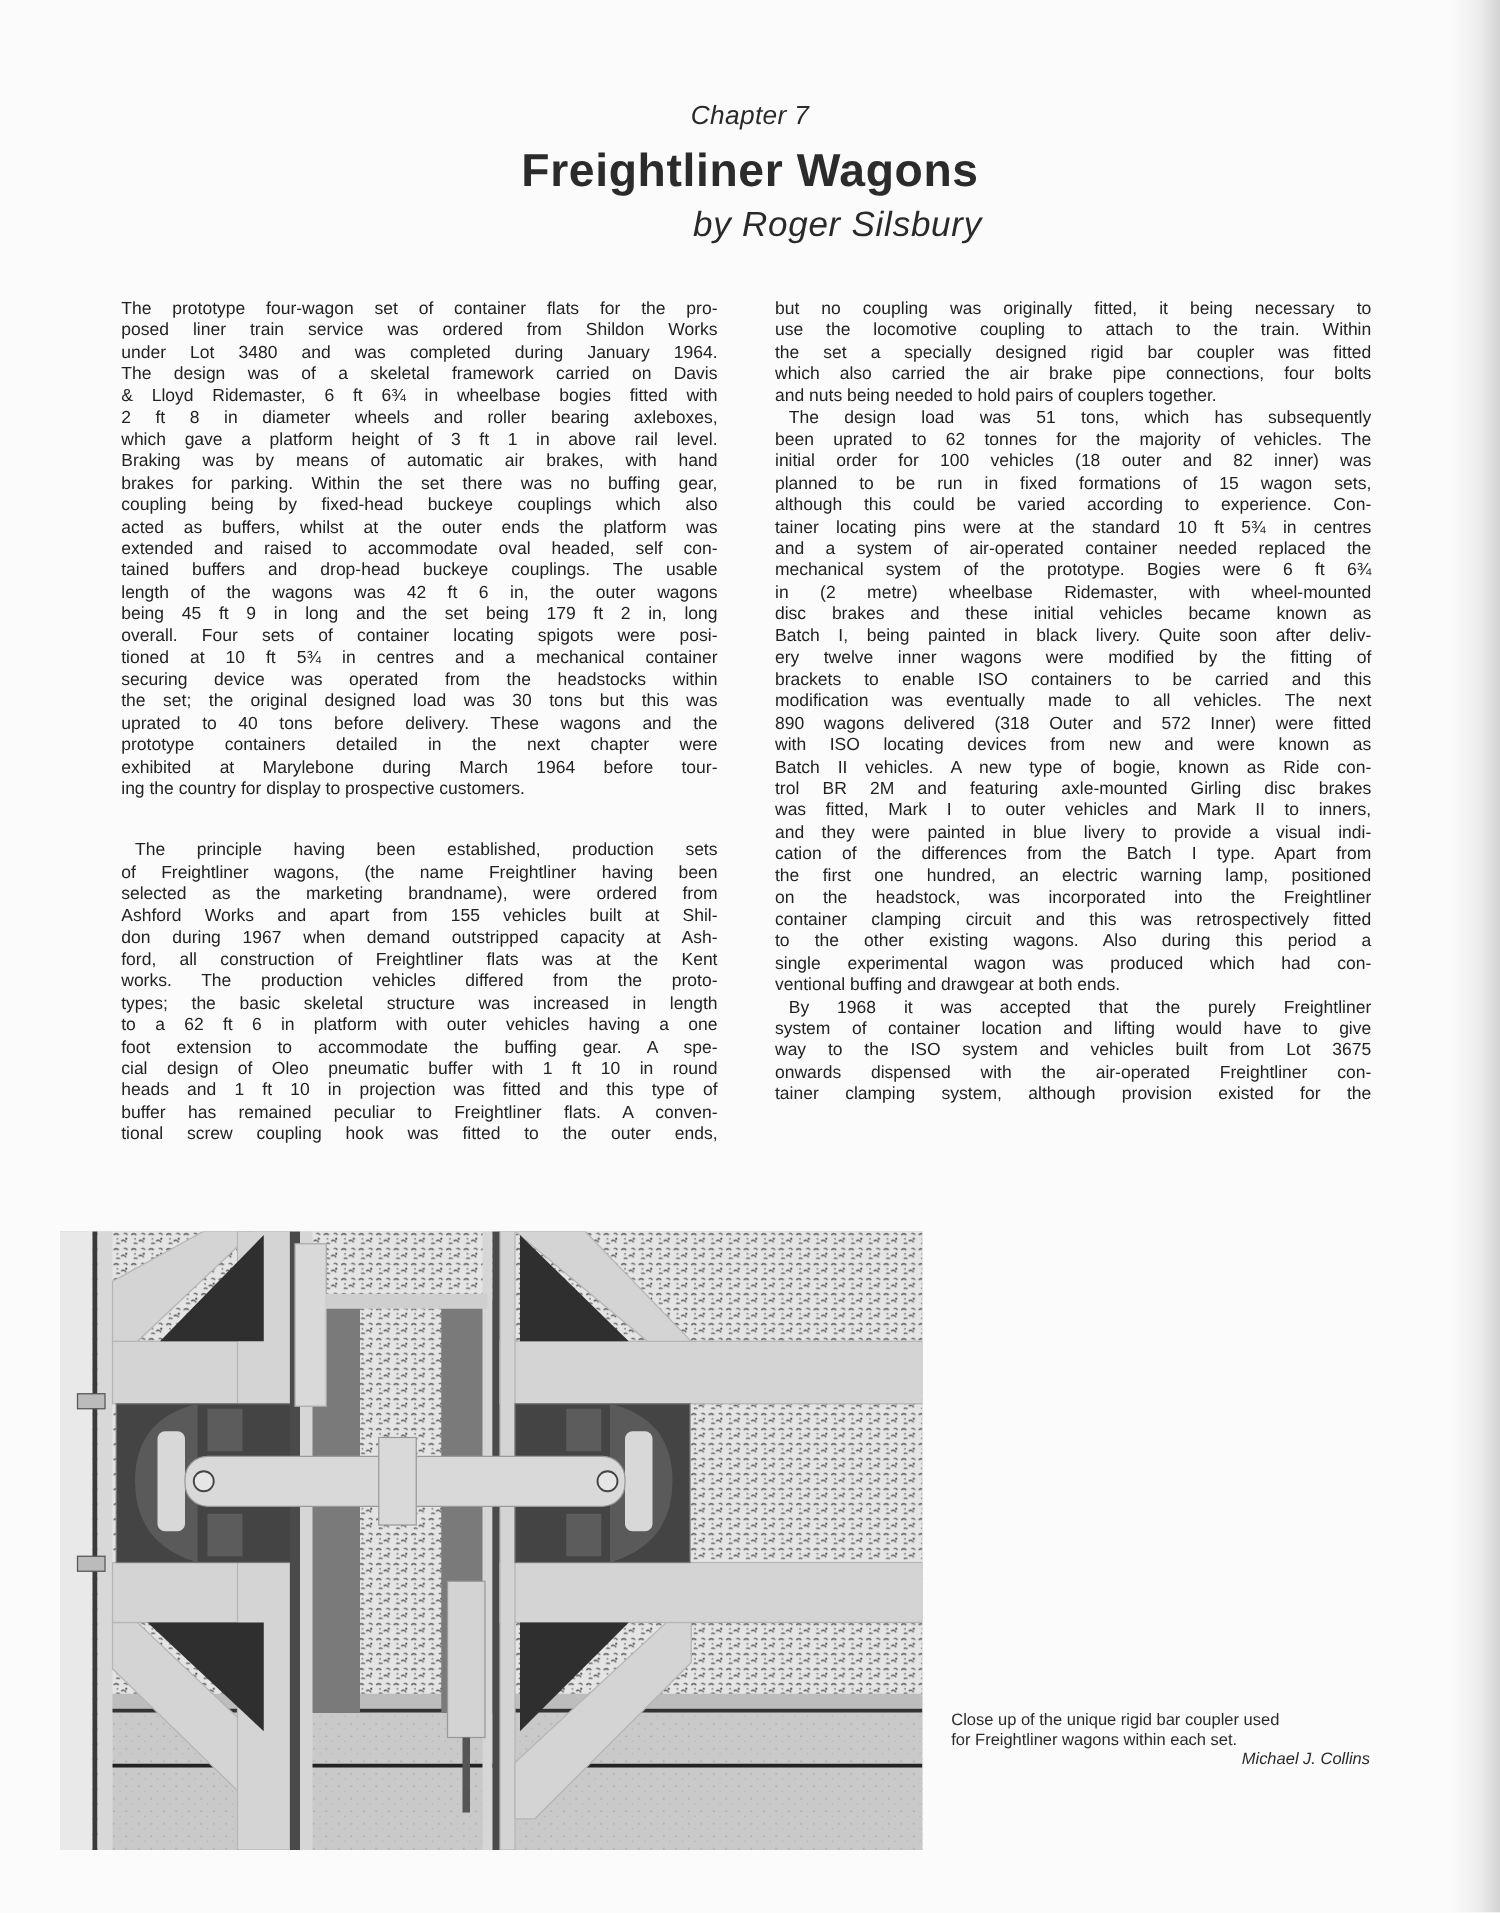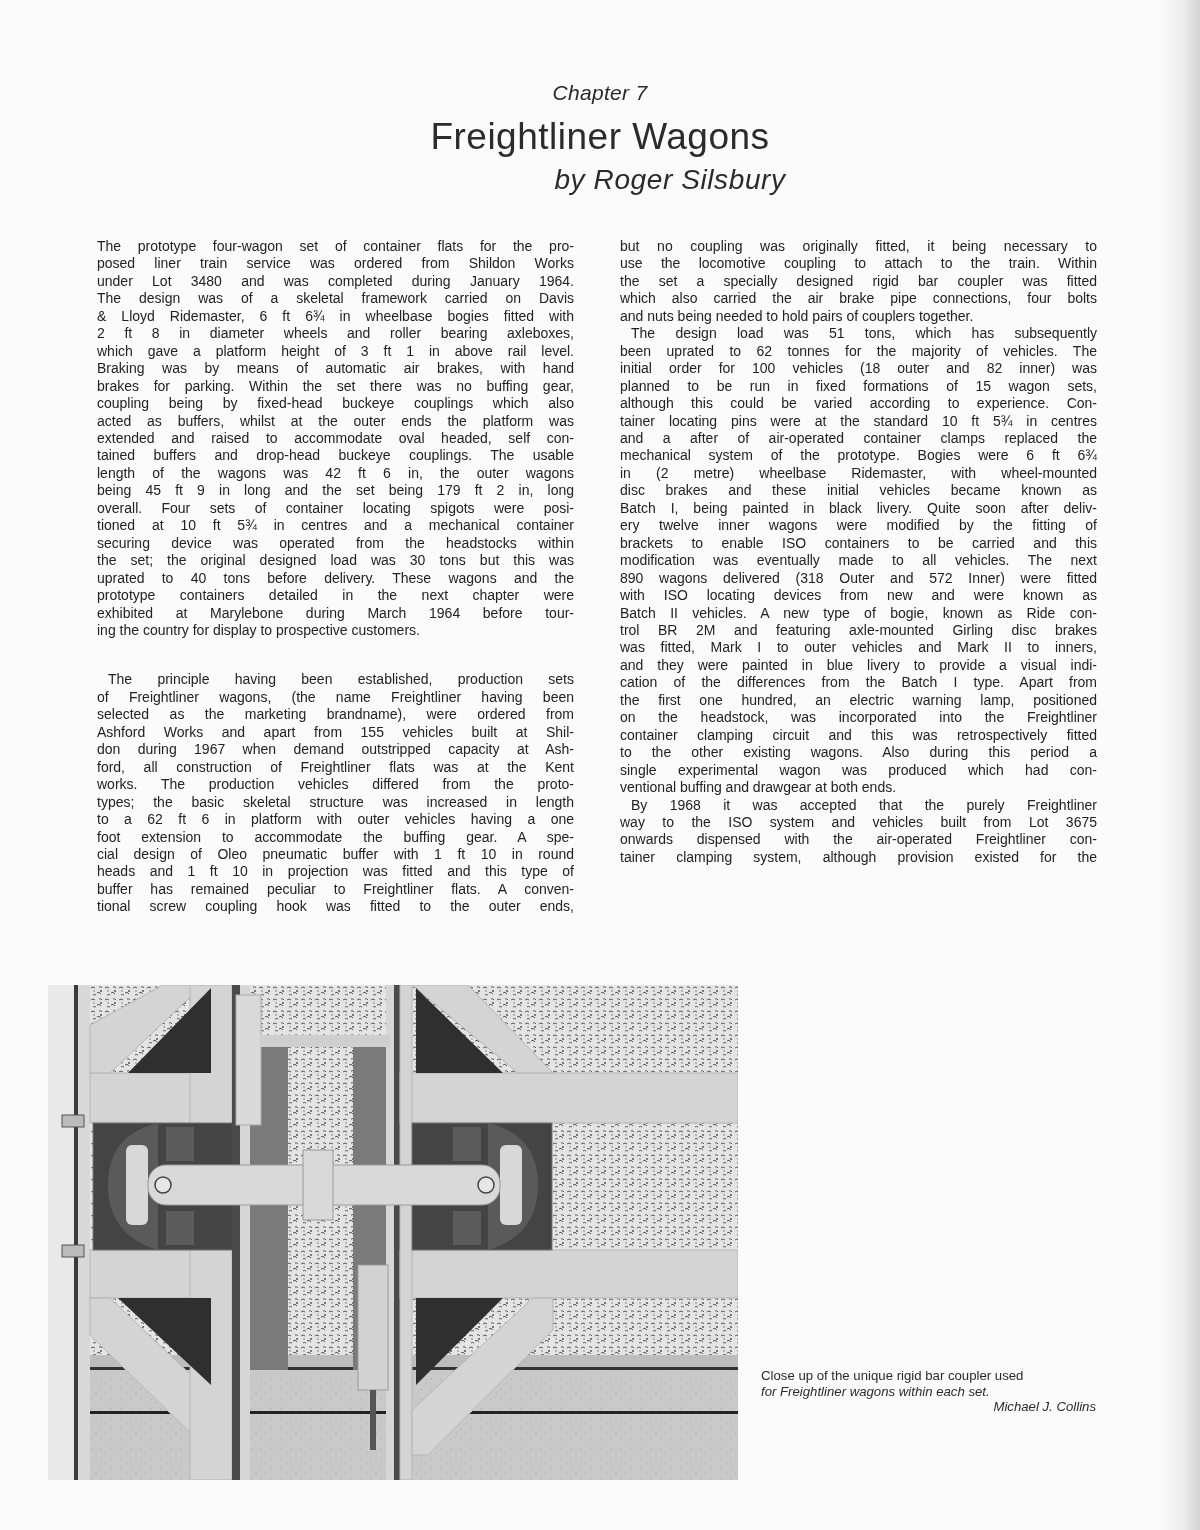--- a/index.html
+++ b/index.html
@@ -13,21 +13,21 @@
       position: absolute; top: 0; right: 0; width: 40px; height: 1530px;
       background: linear-gradient(to right, rgba(0,0,0,0) 0%, rgba(0,0,0,0.06) 60%, rgba(0,0,0,0.16) 100%);
     }
     .chapter-label {
       position: absolute; left: 0; width: 1200px; top: 81px; text-align: center;
       font-style: italic; font-size: 21px; color: #2a2a2a; letter-spacing: 0.3px;
       padding-left: 0;
     }
     .chapter-title {
       position: absolute; left: 0; width: 1200px; top: 116px; text-align: center;
-      font-weight: normal; font-size: 37px; color: #2b2b2b; letter-spacing: 0.5px;
+      font-weight: bold; font-size: 37px; color: #2b2b2b; letter-spacing: 0.5px;
     }
     .byline {
       position: absolute; left: 0; width: 1200px; top: 164px; text-align: center;
       font-style: italic; font-size: 28px; color: #2a2a2a; letter-spacing: 0.6px;
       padding-left: 70px;
     }
     .column {
       position: absolute; top: 238px; width: 477px;
       font-size: 14px; line-height: 17.45px; color: #222;
       text-align: justify;
@@ -110,21 +110,21 @@
       <span class="line">which also carried the air brake pipe connections, four bolts</span>
       <span class="line last">and nuts being needed to hold pairs of couplers together.</span>
     </p>
     <p>
       <span class="line" style="padding-left: 11px;">The design load was 51 tons, which has subsequently</span>
       <span class="line">been uprated to 62 tonnes for the majority of vehicles. The</span>
       <span class="line">initial order for 100 vehicles (18 outer and 82 inner) was</span>
       <span class="line">planned to be run in fixed formations of 15 wagon sets,</span>
       <span class="line">although this could be varied according to experience. Con-</span>
       <span class="line">tainer locating pins were at the standard 10 ft 5¾ in centres</span>
-      <span class="line">and a after of air-operated container clamps replaced the</span>
+      <span class="line">and a system of air-operated container needed replaced the</span>
       <span class="line">mechanical system of the prototype. Bogies were 6 ft 6¾</span>
       <span class="line">in (2 metre) wheelbase Ridemaster, with wheel-mounted</span>
       <span class="line">disc brakes and these initial vehicles became known as</span>
       <span class="line">Batch I, being painted in black livery. Quite soon after deliv-</span>
       <span class="line">ery twelve inner wagons were modified by the fitting of</span>
       <span class="line">brackets to enable ISO containers to be carried and this</span>
       <span class="line">modification was eventually made to all vehicles. The next</span>
       <span class="line">890 wagons delivered (318 Outer and 572 Inner) were fitted</span>
       <span class="line">with ISO locating devices from new and were known as</span>
       <span class="line">Batch II vehicles. A new type of bogie, known as Ride con-</span>
@@ -134,20 +134,21 @@
       <span class="line">cation of the differences from the Batch I type. Apart from</span>
       <span class="line">the first one hundred, an electric warning lamp, positioned</span>
       <span class="line">on the headstock, was incorporated into the Freightliner</span>
       <span class="line">container clamping circuit and this was retrospectively fitted</span>
       <span class="line">to the other existing wagons. Also during this period a</span>
       <span class="line">single experimental wagon was produced which had con-</span>
       <span class="line last">ventional buffing and drawgear at both ends.</span>
     </p>
     <p>
       <span class="line" style="padding-left: 11px;">By 1968 it was accepted that the purely Freightliner</span>
+      <span class="line">system of container location and lifting would have to give</span>
       <span class="line">way to the ISO system and vehicles built from Lot 3675</span>
       <span class="line">onwards dispensed with the air-operated Freightliner con-</span>
       <span class="line">tainer clamping system, although provision existed for the</span>
     </p>
   </div>
 
 <div class="photo">
   <svg width="690" height="495" viewBox="0 0 690 495">
     <defs>
       <pattern id="ballast" width="14" height="12" patternUnits="userSpaceOnUse">
@@ -227,15 +228,15 @@
     <rect x="14" y="130" width="22" height="12" fill="#bbb" stroke="#555"></rect>
     <rect x="14" y="260" width="22" height="12" fill="#bbb" stroke="#555"></rect>
 
     <rect x="310" y="280" width="30" height="125" fill="#d3d3d3" stroke="#999"></rect>
     <rect x="322" y="405" width="6" height="60" fill="#555"></rect>
   </svg>
 </div>
 
 <div class="caption">
   <span class="line last" style="white-space:nowrap;text-align:right;text-align-last:left;">Close up of the unique rigid bar coupler used</span>
-  <span class="line last" style="white-space:nowrap;text-align:left;text-align-last:left;font-style:italic;">for Freightliner wagons within each set.</span>
+  <span class="line last" style="white-space:nowrap;text-align:left;text-align-last:left;">for Freightliner wagons within each set.</span>
   <span class="caption-credit">Michael J. Collins</span>
 </div>
 
 </body></html>

